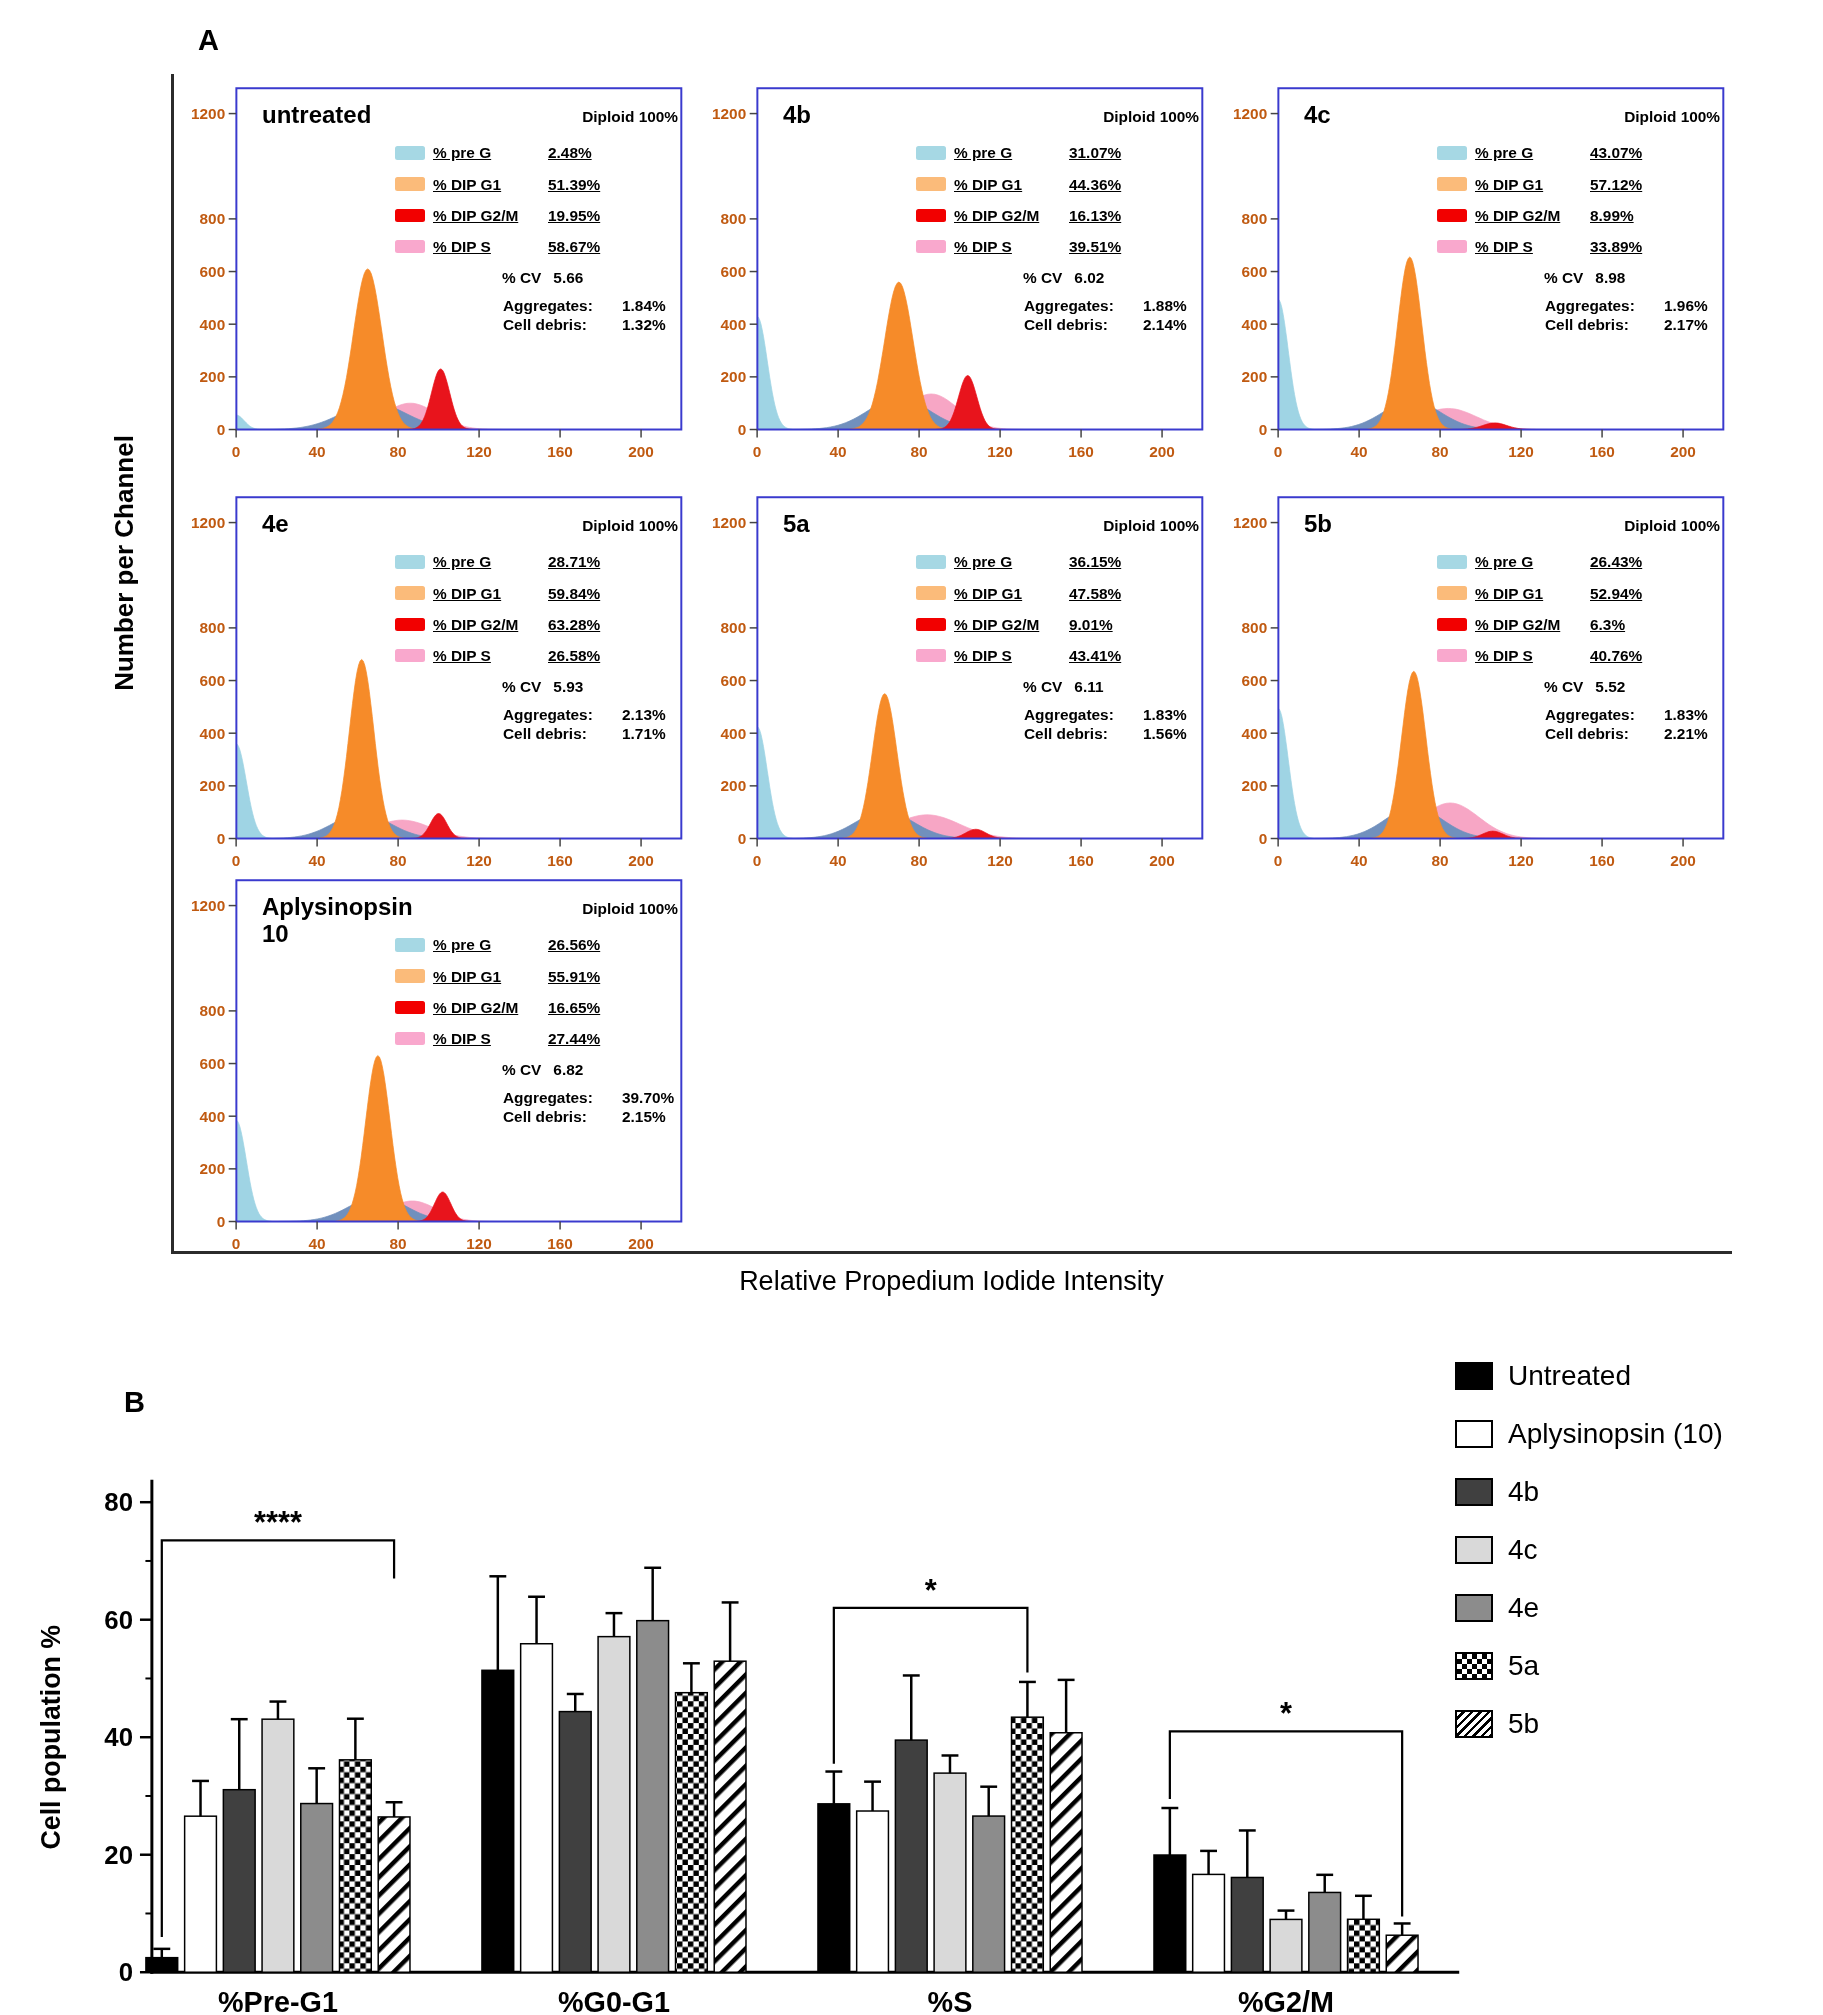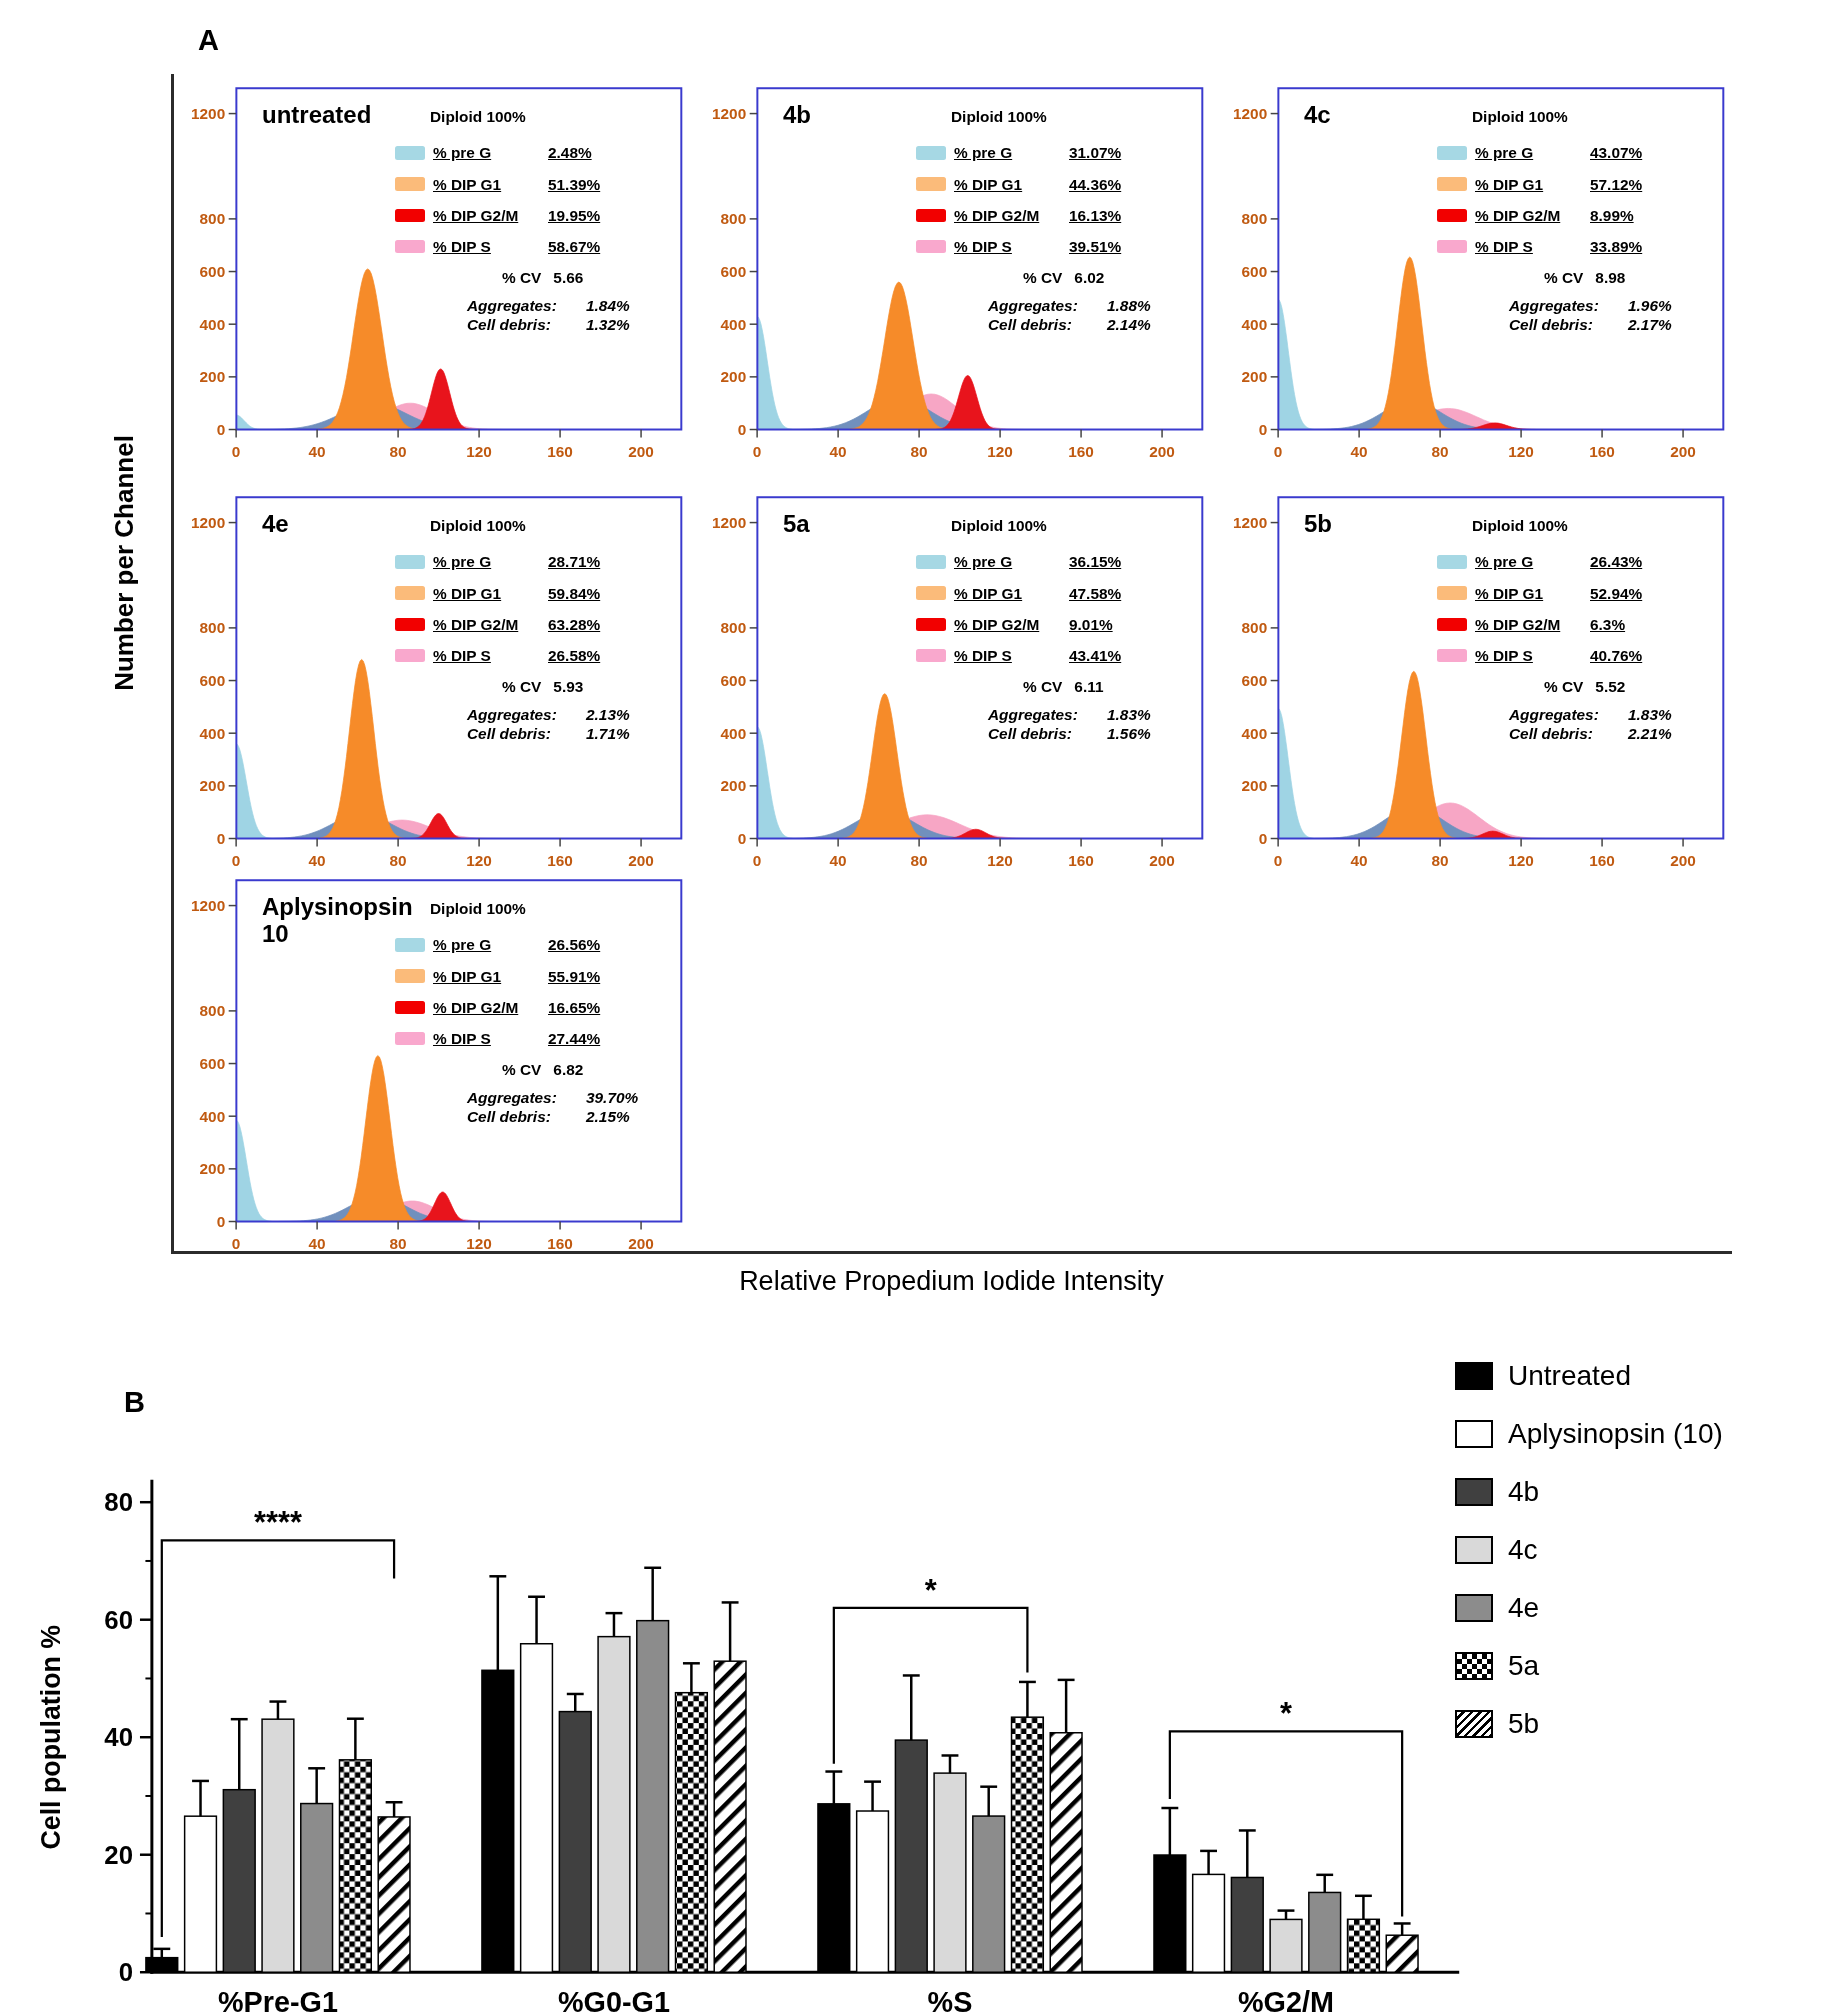--- a/index.html
+++ b/index.html
@@ -9,26 +9,26 @@
   #labelA{left:198px;top:24px;}
   #labelB{left:124px;top:1386px;}
   .pa-frame{position:absolute;left:171px;top:74px;width:1561px;height:1180px;border-left:3px solid #2b2b2b;border-bottom:3px solid #2b2b2b;}
   .pa-ylabel{position:absolute;left:124px;top:563px;transform:translate(-50%,-50%) rotate(-90deg);font-size:26px;font-weight:bold;white-space:nowrap;}
   .pa-xlabel{position:absolute;left:171px;top:1266px;width:1561px;text-align:center;font-size:27px;font-weight:normal;}
   .hist{position:absolute;width:563px;height:375px;}
   .hist svg{position:absolute;left:0;top:0;}
   .hist svg text{font-family:"Liberation Sans",sans-serif;font-weight:bold;}
   .hist-title{position:absolute;left:73px;top:15px;font-size:24px;font-weight:bold;white-space:pre-line;line-height:1.12;}
   .hist-legend{position:absolute;left:206px;top:20px;width:283px;font-size:15.4px;font-weight:bold;line-height:1.25;}
-  .h-diploid{text-align:left;padding-left:35px;margin-bottom:17px;}
+  .h-diploid{text-align:right;padding-left:35px;margin-bottom:17px;}
   .hrow{display:flex;align-items:center;margin-bottom:12px;text-decoration:underline;}
   .hswatch{width:30px;height:13.4px;border-radius:2.5px;margin-right:8px;flex:0 0 auto;}
   .hlab{width:115px;flex:0 0 auto;}
   .h-cv{margin:11px 0 8px 107px;display:flex;gap:12px;}
-  .h-agg,.h-deb{margin-left:72px;display:flex;font-style:italic;}
+  .h-agg,.h-deb{margin-left:108px;display:flex;}
   .h-agg .alab,.h-deb .alab{width:119px;flex:0 0 auto;}
   .bar-svg{position:absolute;left:0;top:1450px;}
   .bar-svg text{font-family:"Liberation Sans",sans-serif;}
   .bar-legend{position:absolute;left:1455px;top:1360px;}
   .bl-item{display:flex;align-items:center;gap:15px;margin-bottom:26px;font-size:28px;}
   .sw{width:38px;height:28px;border:2px solid #000;flex:0 0 auto;}
   .sw-black{background:#000;}
   .sw-white{background:#fff;}
   .sw-darkgray{background:#404040;}
   .sw-lightgray{background:#d9d9d9;}

